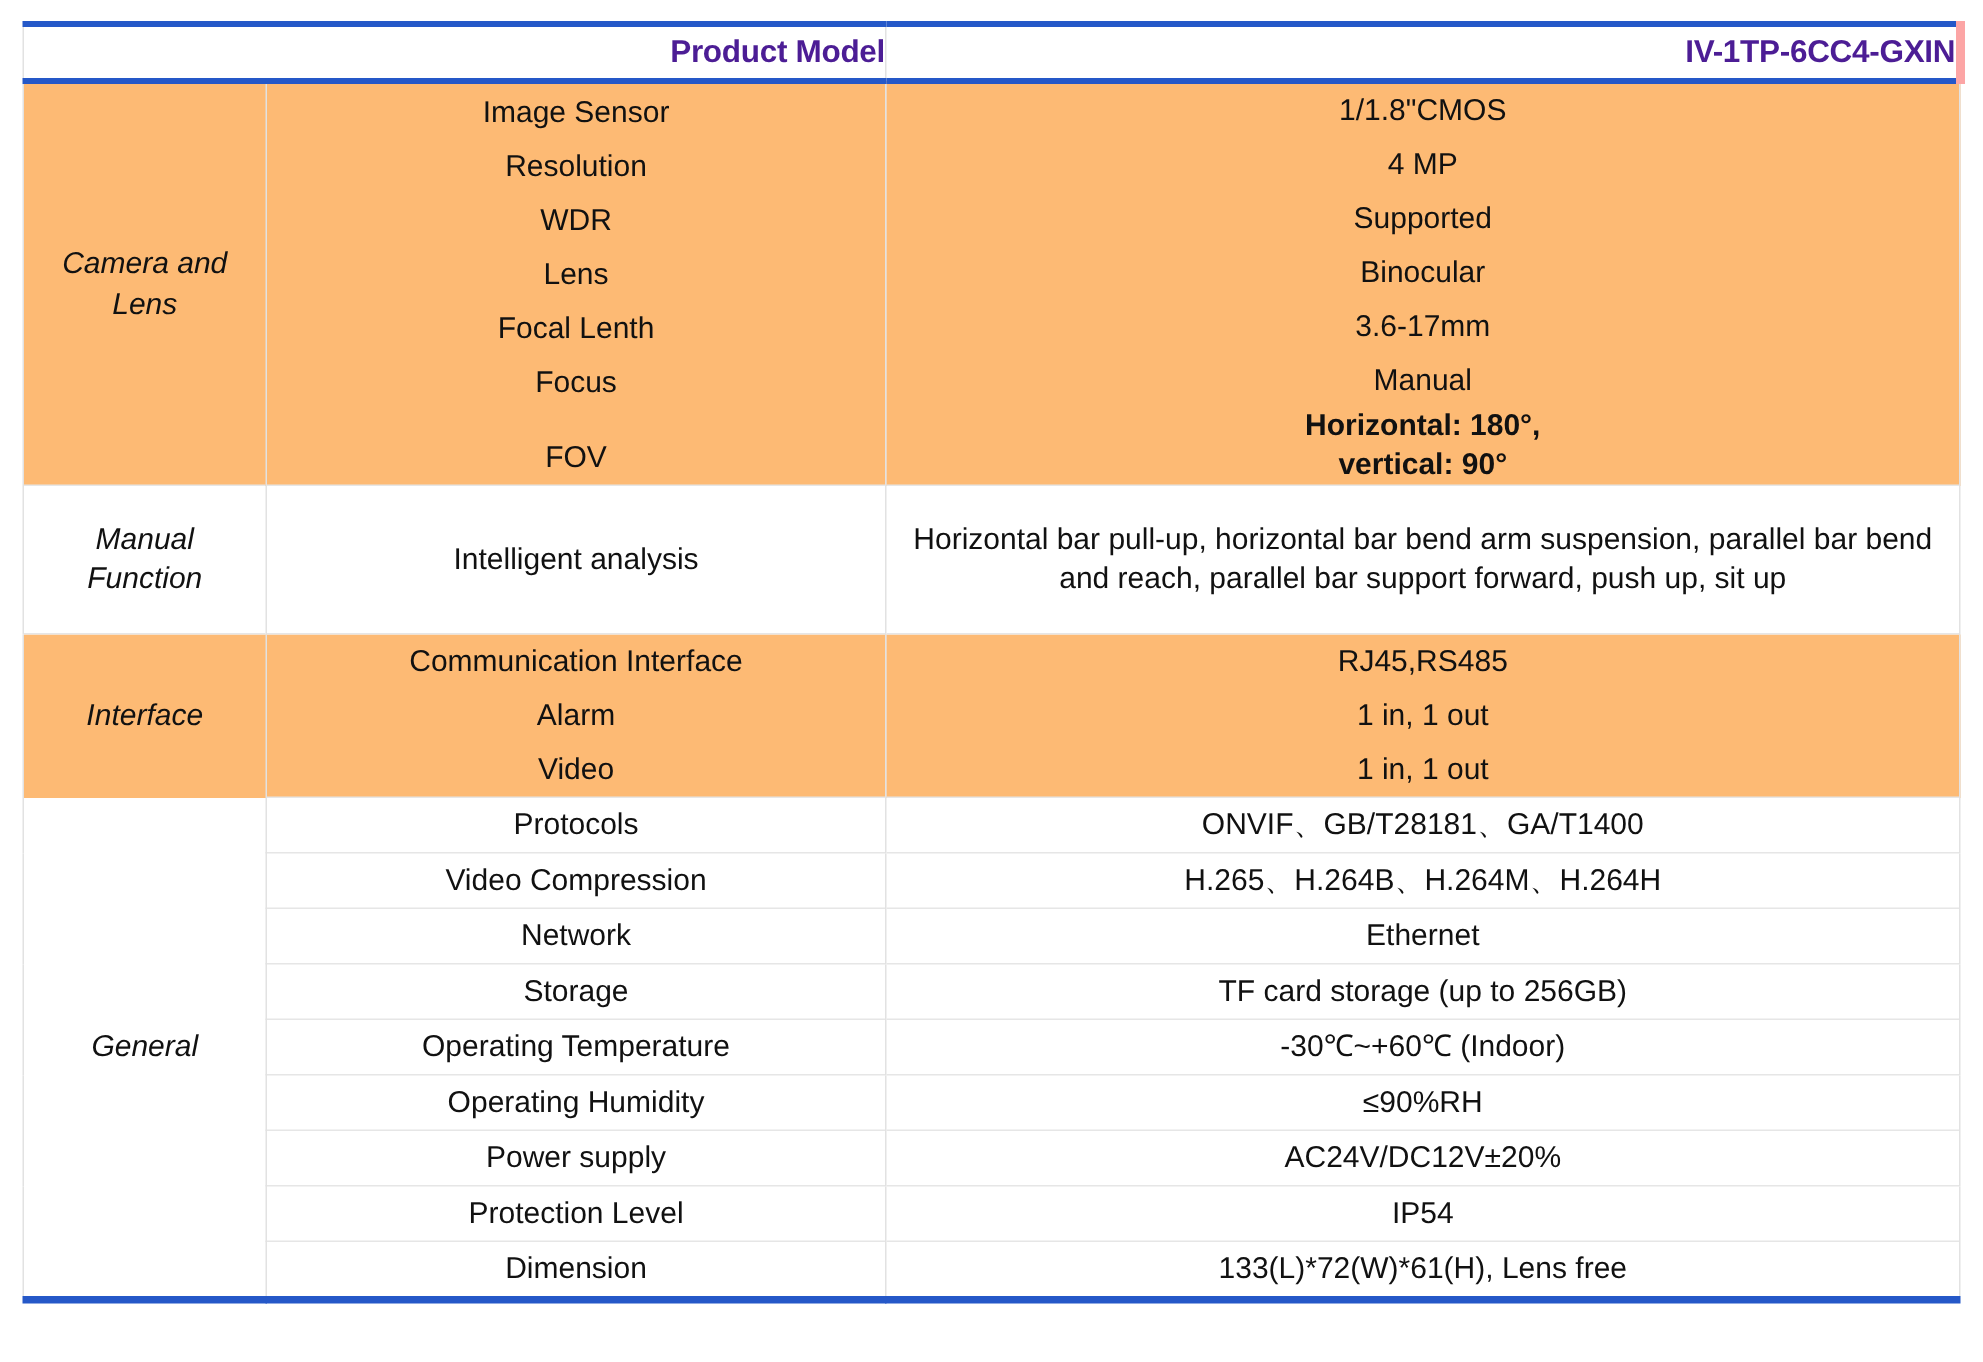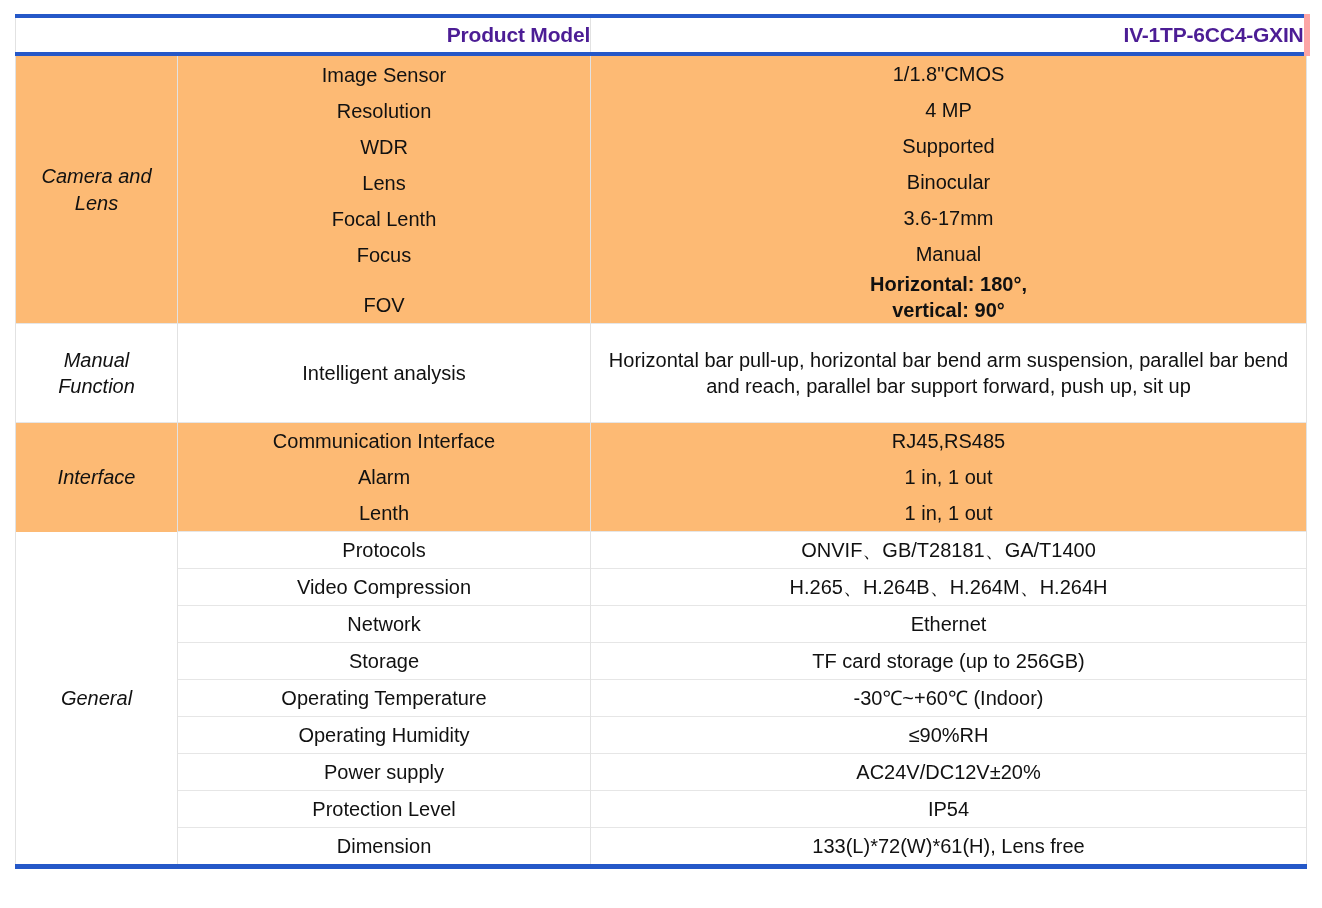--- a/index.html
+++ b/index.html
@@ -182,21 +182,21 @@
         <td class="label-cell">Intelligent analysis</td>
         <td class="value-cell multiline">Horizontal bar pull-up, horizontal bar bend arm suspension, parallel bar bend and reach, parallel bar support forward, push up, sit up</td>
       </tr>
 
       <tr class="band-gray section-top">
         <td class="cat-cell" style="height:105px">Interface</td>
         <td class="label-cell">
           <span class="stack stack-sensor">
             <span>Communication Interface</span>
             <span>Alarm</span>
-            <span>Lenth</span>
+            <span>Video</span>
           </span>
         </td>
         <td class="value-cell">
           <span class="stack stack-sensor">
             <span>RJ45,RS485</span>
             <span>1 in, 1 out</span>
             <span>1 in, 1 out</span>
           </span>
         </td>
       </tr>

